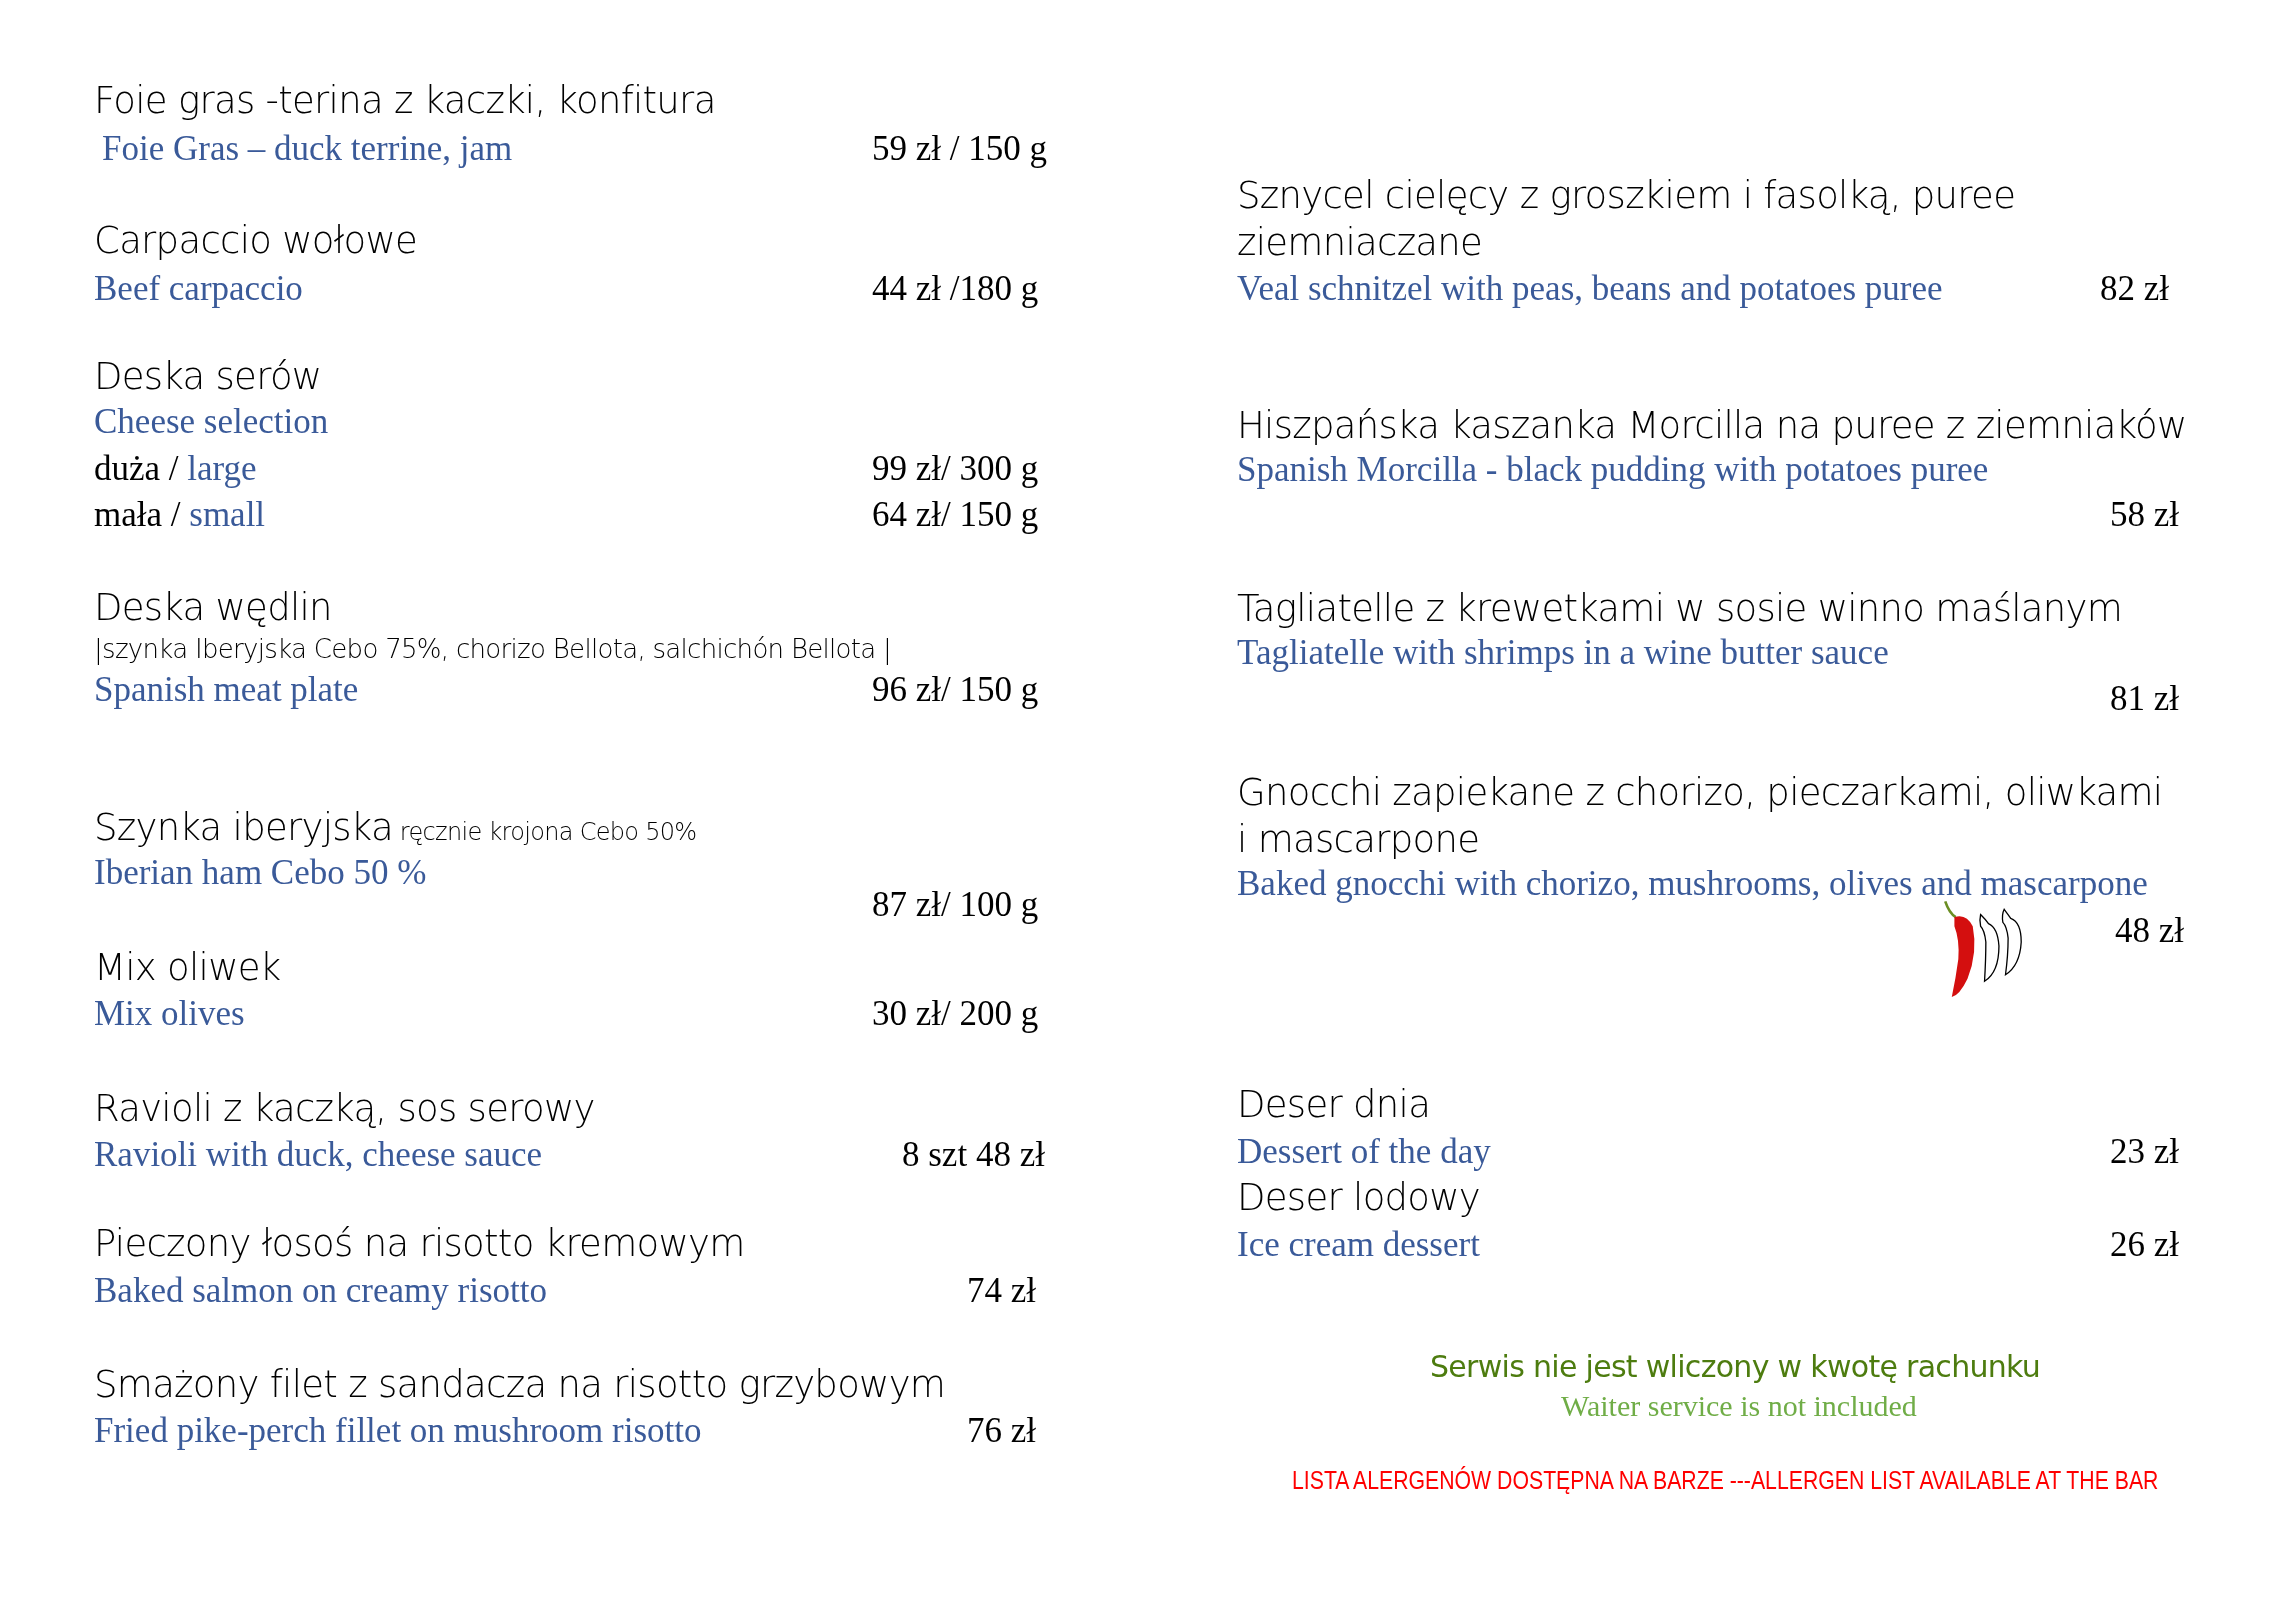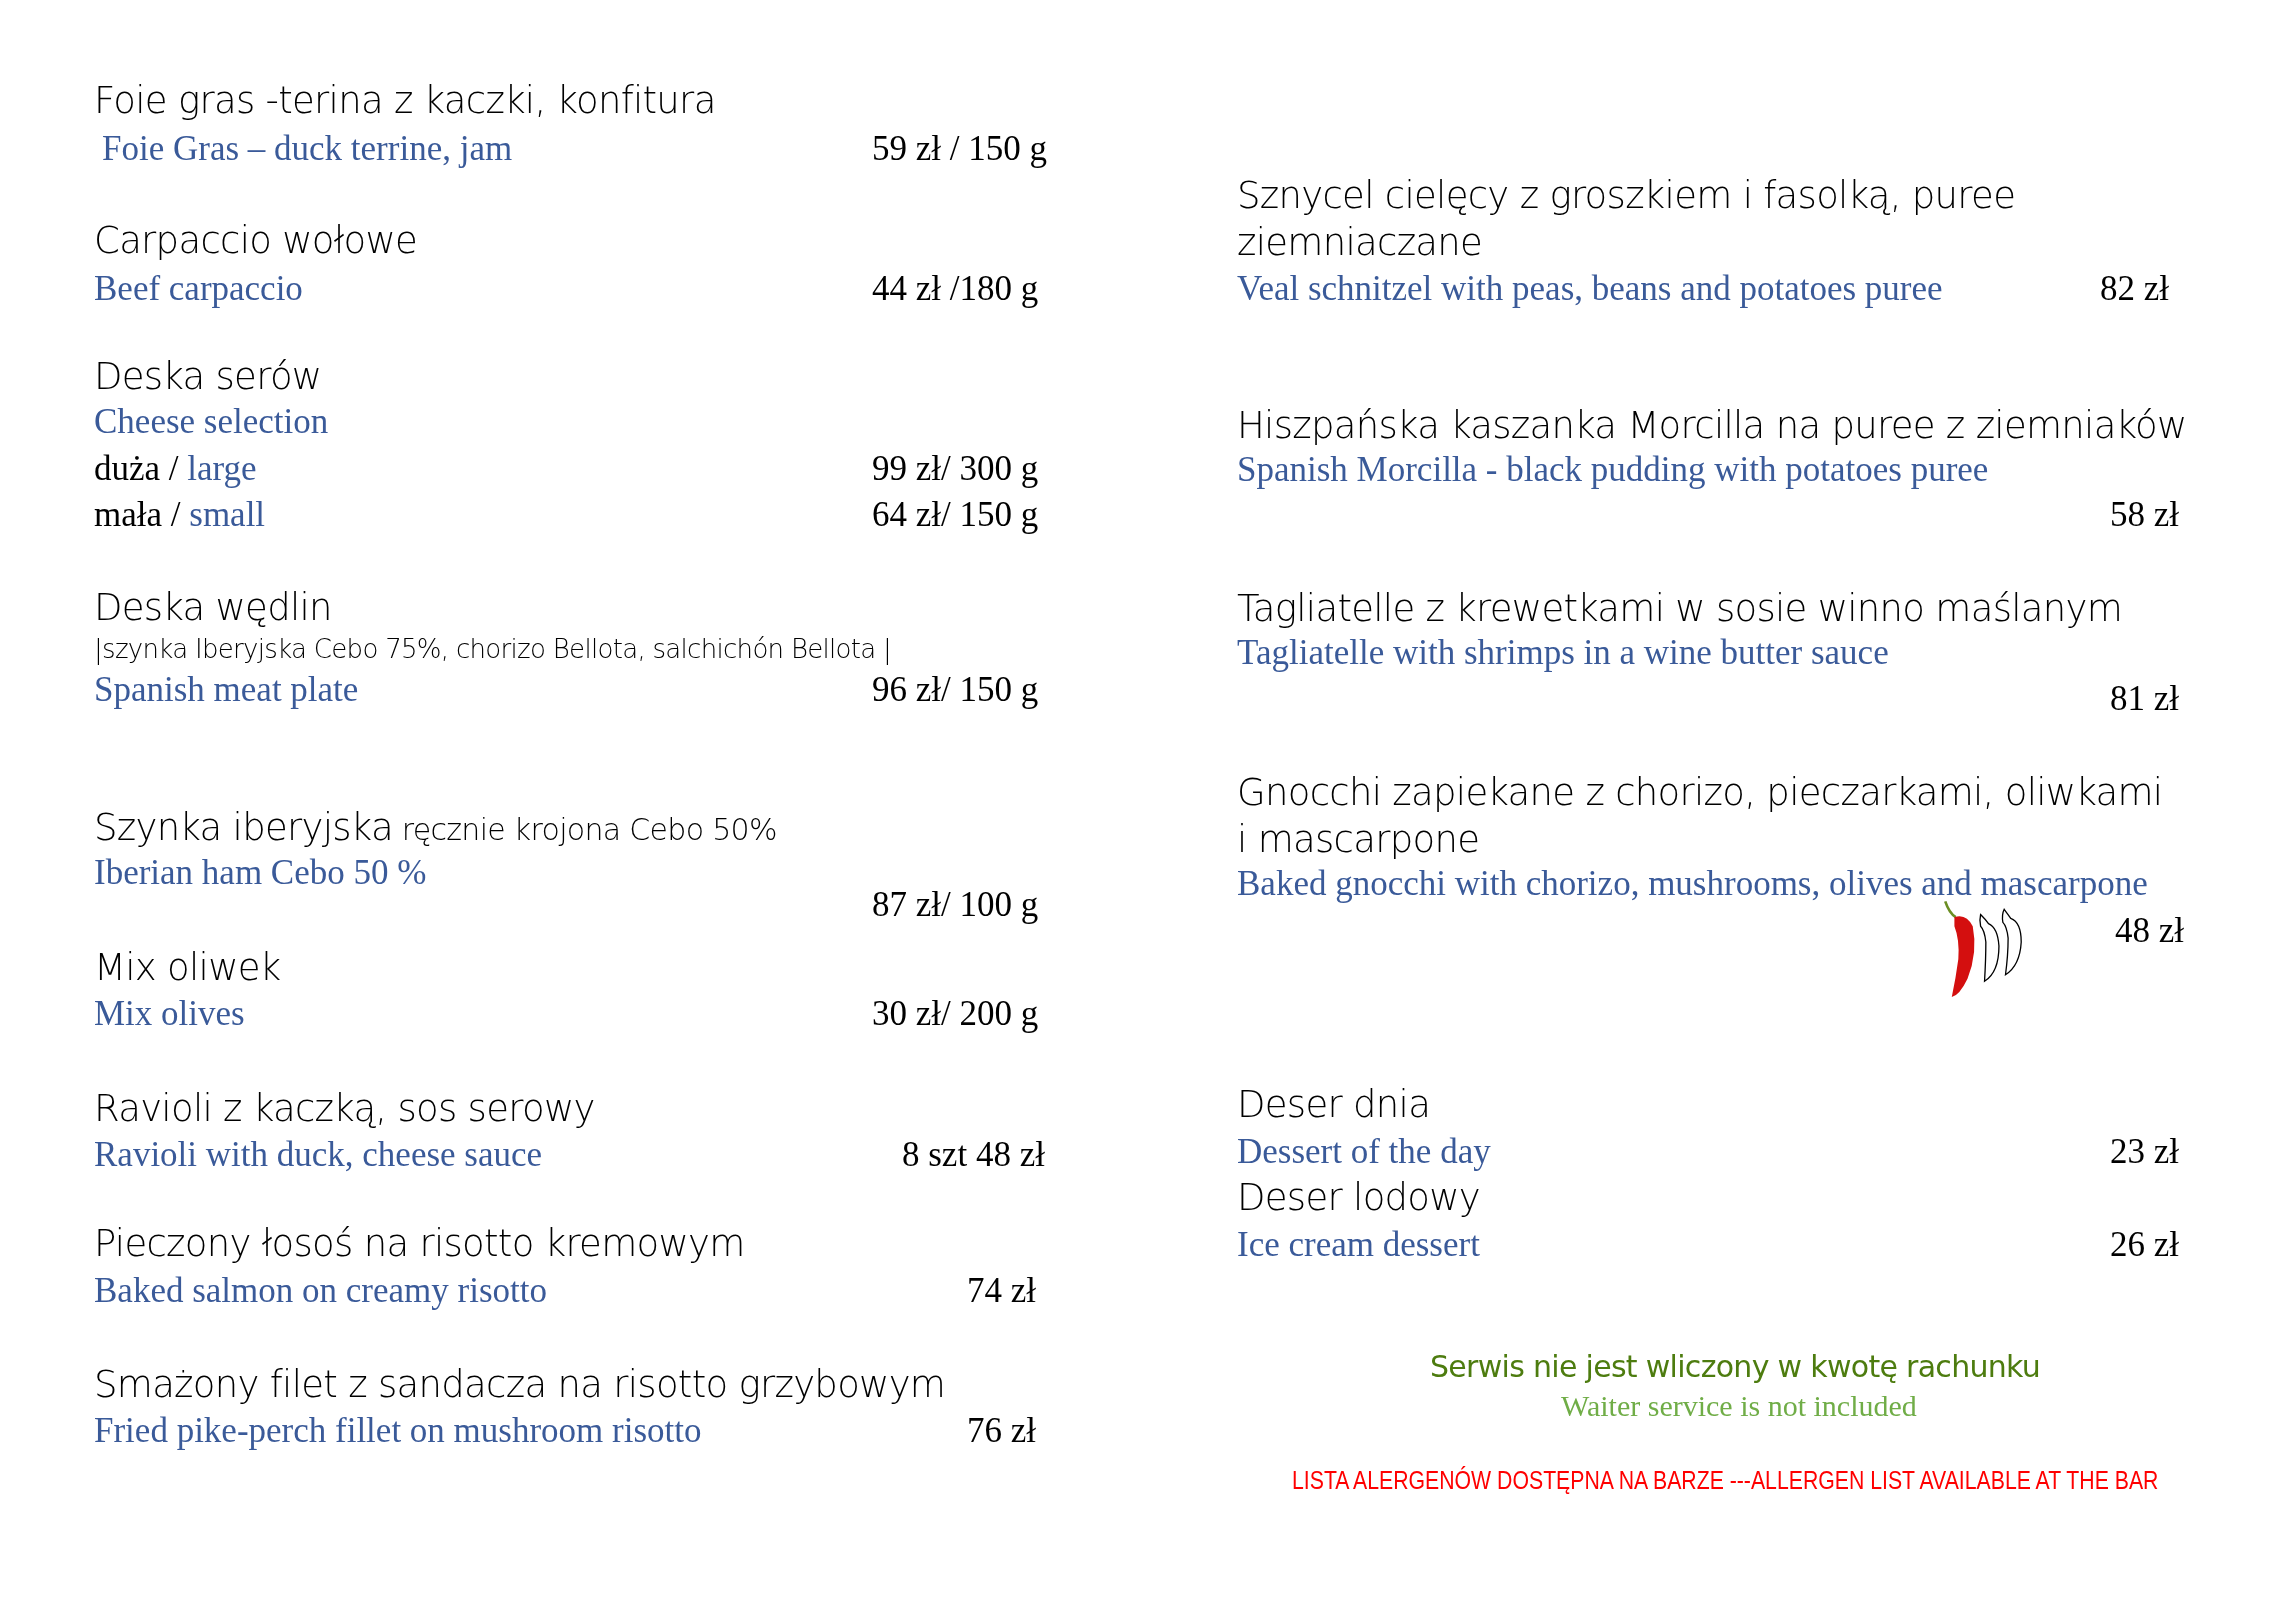--- a/index.html
+++ b/index.html
@@ -1,20 +1,20 @@
 <!DOCTYPE html>
 <html style="font-size:10.5px"><head>
 <meta charset="utf-8">
 <style>
   html, body { margin: 0; padding: 0; background: #ffffff; }
   body { width: 2295px; height: 1623px; position: relative; overflow: hidden; }
   .page { position: absolute; left: 0; top: 0; width: 2295px; height: 1623px; background: #fff; }
   .pl { position: absolute; font-family: "DejaVu Sans", sans-serif; font-weight: 300; color: #000; font-size: 37px; line-height: 1.0; white-space: nowrap; letter-spacing: -0.7px; }
   .pl.small { font-size: 26px; }
-  .pl .sub { font-size: 30px; }
+  .pl .sub { font-size: 24px; }
   .en { position: absolute; font-family: "Liberation Serif", serif; color: #3a5a99; font-size: 35px; line-height: 1.0; white-space: nowrap; }
   .en .bk { color: #000; }
   .price { position: absolute; font-family: "Liberation Serif", serif; color: #000; font-size: 35px; line-height: 1.0; white-space: nowrap; }
   .note-pl { position: absolute; font-family: "DejaVu Sans", sans-serif; color: #4d7c0f; font-size: 30px; white-space: nowrap; letter-spacing: -0.7px; }
   .note-en { position: absolute; font-family: "Liberation Serif", serif; color: #70ad47; font-size: 30px; white-space: nowrap; }
   .allergen { position: absolute; font-family: "Liberation Sans", sans-serif; color: #ff0000; font-size: 25px; white-space: nowrap; transform: scaleX(0.85); transform-origin: left center; }
   .chili { position: absolute; }
 </style>
 </head>
 <body>

